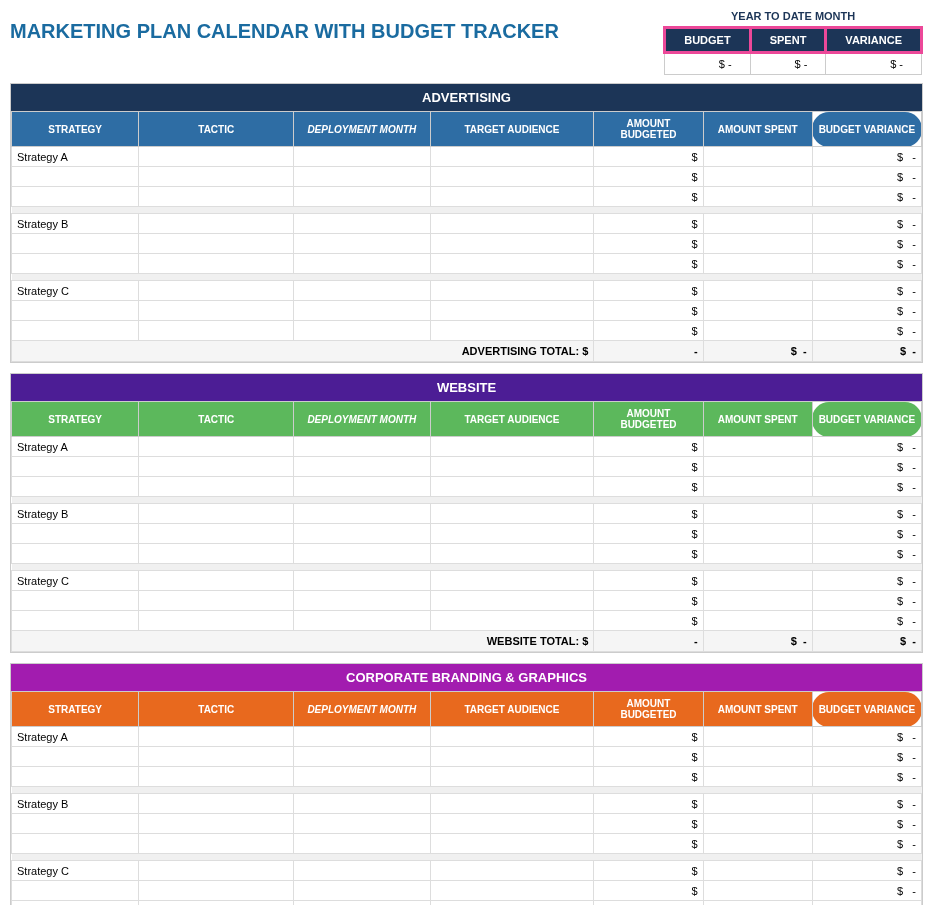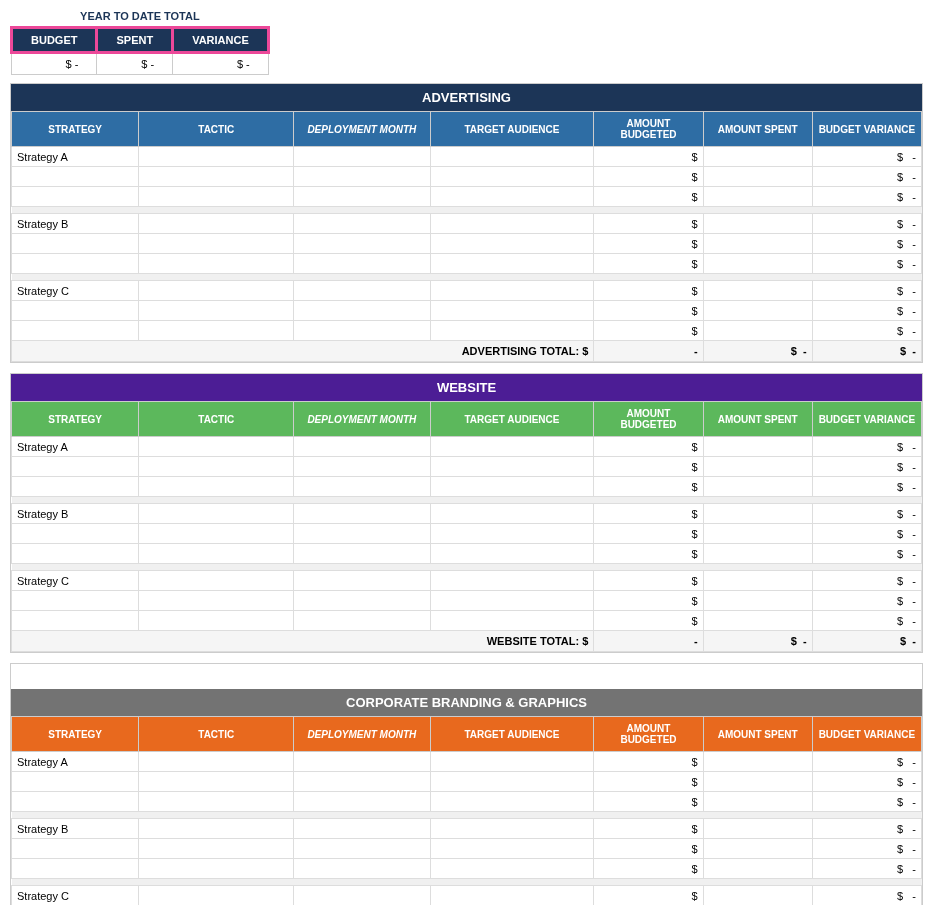--- a/index.html
+++ b/index.html
@@ -16,21 +16,21 @@
     .ytd-table { border-collapse: collapse; }
     .ytd-table th { background: #1c3557; color: #fff; font-weight: bold; font-size: 11px; padding: 5px 18px; border: 3px solid #ec4899; text-transform: uppercase; }
     .ytd-table td { border: 1px solid #ccc; padding: 4px 18px; text-align: right; font-size: 11px; }
 
     
     .section { margin-bottom: 10px; border: 1px solid #ccc; }
 
     .section-header { text-align: center; font-weight: bold; font-size: 13px; padding: 6px; color: #fff; text-transform: uppercase; }
     .section-advertising .section-header { background: #1c3557; }
     .section-website .section-header { background: #4c1d95; }
-    .section-branding .section-header { background: #737373; margin-top: 25px; }
+    .section-branding .section-header { background: #a21caf; }
 
     .section-table { width: 100%; border-collapse: collapse; }
 
     .col-header-row th {
       padding: 6px 4px;
       font-weight: bold;
       font-size: 10px;
       text-transform: uppercase;
       text-align: center;
       border: 1px solid #ccc;
@@ -45,21 +45,21 @@
       padding: 3px 5px;
       height: 20px;
     }
 
     .col-strategy { width: 14%; }
     .col-tactic { width: 17%; }
     .col-deploy { width: 15%; font-style: italic; }
     .col-target { width: 18%; }
     .col-budgeted { width: 12%; text-align: right; }
     .col-spent { width: 12%; text-align: right; }
-    .col-variance { width: 12%; text-align: right; }
+    .col-variance { width: 12%; text-align: right; border-radius: 17px; }
 
     .money-cell { text-align: right; }
 
     .total-row td {
       background: #f5f5f5;
       font-weight: bold;
       border: 1px solid #ddd;
       padding: 4px 5px;
       text-align: right;
     }
@@ -71,22 +71,23 @@
 
     
     .group-spacer td { height: 2px; background: #f0f0f0; border: none; }
   </style>
 </head>
 <body>
 
 <div class="page">
 
   <div class="header">
+    <div class="page-title">MARKETING PLAN CALENDAR WITH BUDGET TRACKER</div>
     <div class="ytd-block">
-      <div class="ytd-label">YEAR TO DATE TOTAL</div>
+      <div class="ytd-label">YEAR TO DATE MONTH</div>
       <table class="ytd-table">
         <tbody>
             <tr>
           <th>BUDGET</th>
           <th>SPENT</th>
           <th>VARIANCE</th>
         </tr>
         <tr>
           <td>$ -</td>
           <td>$ -</td>

